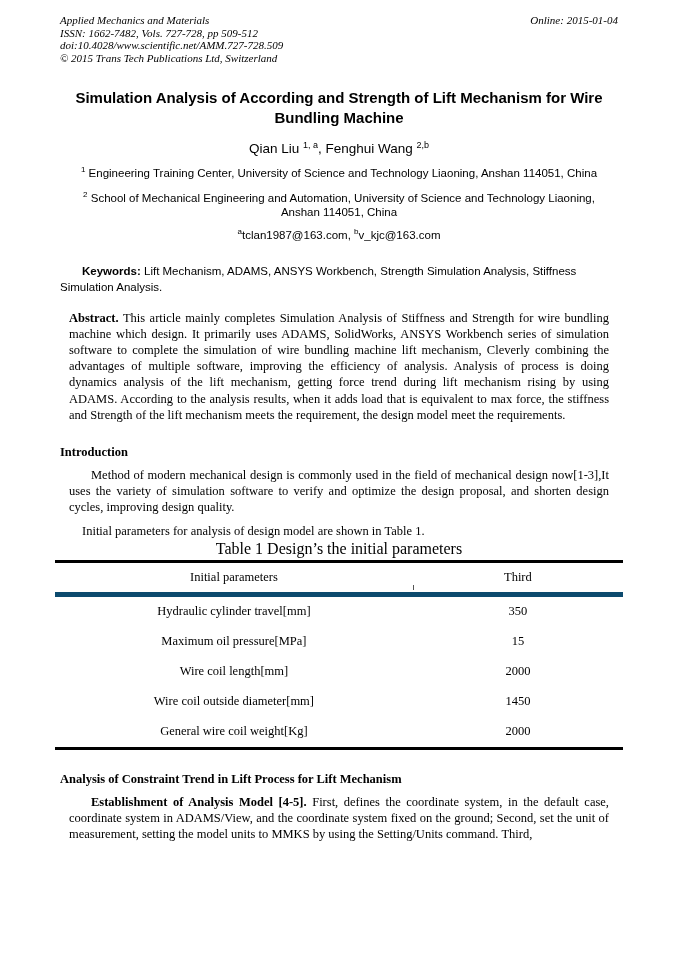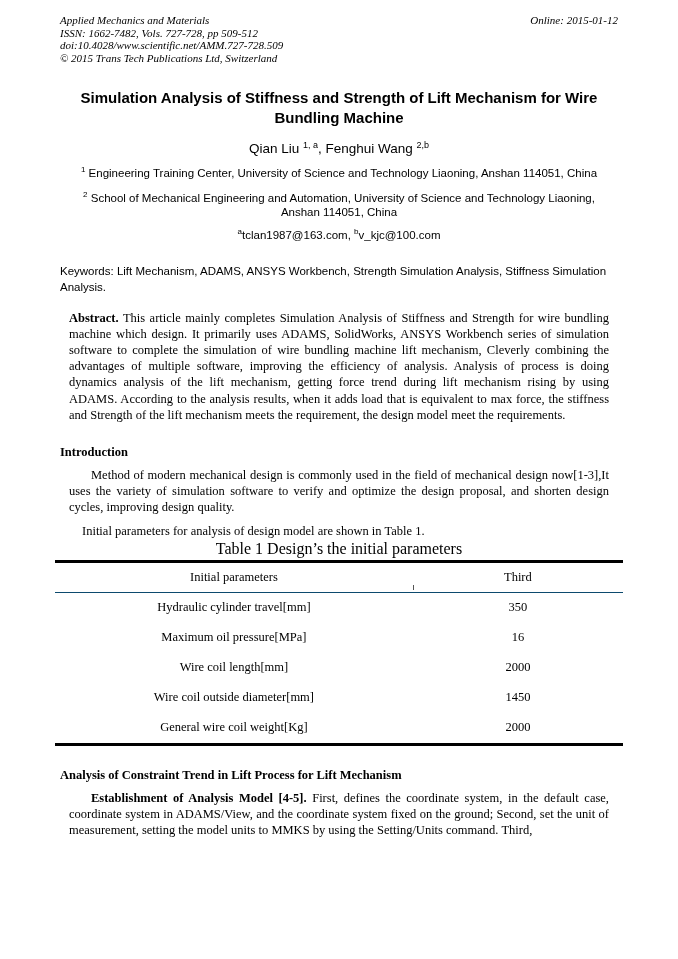--- a/index.html
+++ b/index.html
@@ -37,21 +37,21 @@
     margin:9px 0 0; text-align:center; font-size:11.5px;
     font-family:"Liberation Sans", sans-serif;
   }
   .emails sup { font-size:8px; line-height:0; }
 
   
   .keywords {
     margin:22px 0 0; font-size:11.5px; line-height:16px;
     font-family:"Liberation Sans", sans-serif;
   }
-  .keywords .kw-label { font-weight:normal; }
+  .keywords .kw-label { font-weight:bold;margin-left:22px; }
 
   
   .body-par {
     margin:15px 9px 0; font-size:12.5px; line-height:16.2px;
     text-align:justify; font-family:"Liberation Serif", serif;
   }
   .bold-inline { font-weight:bold; }
   .sec-heading {
     margin:22px 0 0; font-size:12.5px; font-weight:bold;
     font-family:"Liberation Serif", serif;
@@ -67,21 +67,21 @@
   }
 
   
   .table-wrap { position:relative; margin:2px 0 0 -5px; width:calc(100% + 10px); }
   table.params {
     width:100%; border-collapse:collapse;
     border-top:3px solid #000; border-bottom:3px solid #000;
     font-size:12.5px; font-family:"Liberation Serif", serif;
   }
   table.params th {
-    font-weight:normal; height:29px; border-bottom:1px solid #0c4a6e;
+    font-weight:normal; height:29px; border-bottom:5px solid #0c4a6e;
     text-align:center; vertical-align:middle; padding:0;
   }
   table.params td {
     height:30px; text-align:center; vertical-align:middle; padding:0;
   }
   .col-param { width:63%; }
   .col-value { width:37%; }
   .col-tick { position:absolute; left:63%; top:25px; width:1px; height:5px; background:#555; }
 </style>
 </head>
@@ -90,33 +90,33 @@
 <div class="page">
 
   <div class="meta-row">
     <div class="meta-left">
       <p>Applied Mechanics and Materials</p>
       <p>ISSN: 1662-7482, Vols. 727-728, pp 509-512</p>
       <p>doi:10.4028/www.scientific.net/AMM.727-728.509</p>
       <p>© 2015 Trans Tech Publications Ltd, Switzerland</p>
     </div>
     <div class="meta-right">
-      <p>Online: 2015-01-12</p>
+      <p>Online: 2015-01-04</p>
     </div>
   </div>
 
-  <h1 class="title">Simulation Analysis of Stiffness and Strength of Lift Mechanism for Wire Bundling Machine</h1>
+  <h1 class="title">Simulation Analysis of According and Strength of Lift Mechanism for Wire Bundling Machine</h1>
 
   <p class="authors"><span>Qian Liu </span><sup>1, a</sup><span>, </span><span>Fenghui Wang </span><sup>2,b</sup></p>
 
   <p class="affiliation"><sup>1</sup><span> Engineering Training Center, University of Science and Technology Liaoning, Anshan 114051, China</span></p>
 
   <p class="affiliation"><sup>2</sup><span> School of Mechanical Engineering and Automation, University of Science and Technology Liaoning, Anshan 114051, China</span></p>
 
-  <p class="emails"><sup>a</sup><span>tclan1987@163.com</span><span>, </span><sup>b</sup><span>v_kjc@100.com</span></p>
+  <p class="emails"><sup>a</sup><span>tclan1987@163.com</span><span>, </span><sup>b</sup><span>v_kjc@163.com</span></p>
 
   <p class="keywords"><span class="kw-label">Keywords:</span><span> Lift Mechanism, ADAMS, ANSYS Workbench, Strength Simulation Analysis, Stiffness Simulation Analysis.</span></p>
 
   <p class="body-par"><span class="bold-inline">Abstract.</span><span> This article mainly completes Simulation Analysis of Stiffness and Strength for wire bundling machine which design. It primarily uses ADAMS, SolidWorks,  ANSYS Workbench series of simulation software to complete the simulation of wire bundling machine lift mechanism, Cleverly combining the advantages of multiple software, improving the efficiency of analysis. Analysis of process is doing dynamics analysis of the lift mechanism, getting force trend during lift mechanism rising by using ADAMS. According to the analysis results, when it adds load that is equivalent to max force, the stiffness and Strength of the lift mechanism meets the requirement, the design model meet the requirements.</span></p>
 
   <h2 class="sec-heading">Introduction</h2>
   <p class="body-par indent-par">Method of modern mechanical design is commonly used in the field of mechanical design now[1-3],It uses the variety of simulation software to verify and optimize the design proposal, and shorten design cycles, improving design quality.</p>
 
   <p class="lead-line">Initial parameters for analysis of design model are shown in Table 1.</p>
   <p class="table-caption">Table 1 Design’s the initial parameters</p>
@@ -130,21 +130,21 @@
           <th class="col-value">Third</th>
         </tr>
       </thead>
       <tbody>
         <tr>
           <td>Hydraulic cylinder travel[mm]</td>
           <td>350</td>
         </tr>
         <tr>
           <td>Maximum oil pressure[MPa]</td>
-          <td>16</td>
+          <td>15</td>
         </tr>
         <tr>
           <td>Wire coil length[mm]</td>
           <td>2000</td>
         </tr>
         <tr>
           <td>Wire coil outside diameter[mm]</td>
           <td>1450</td>
         </tr>
         <tr>

